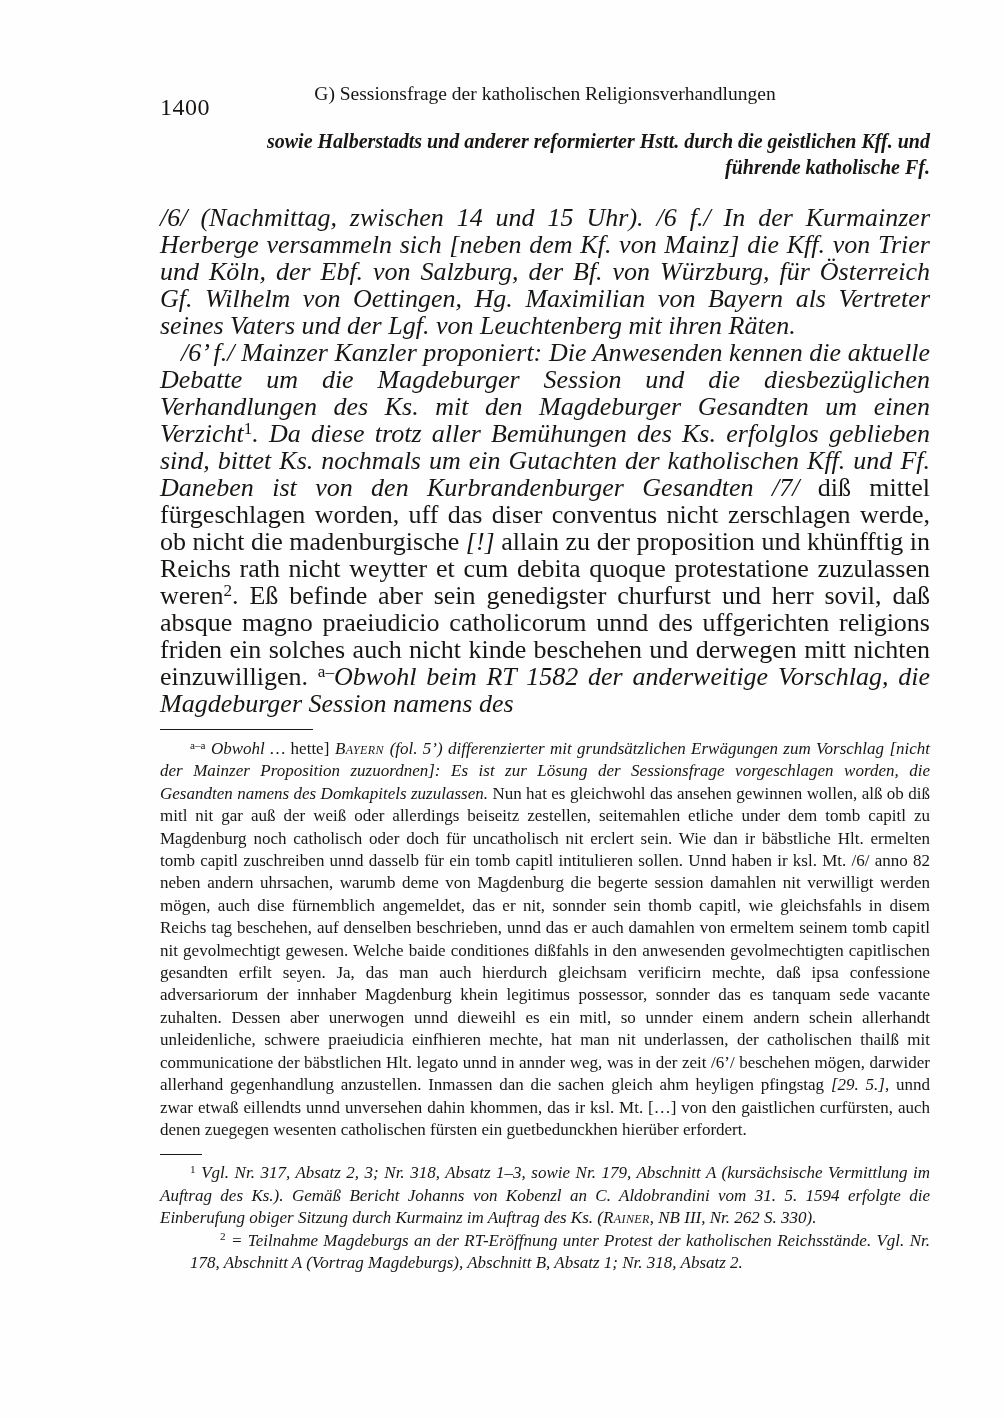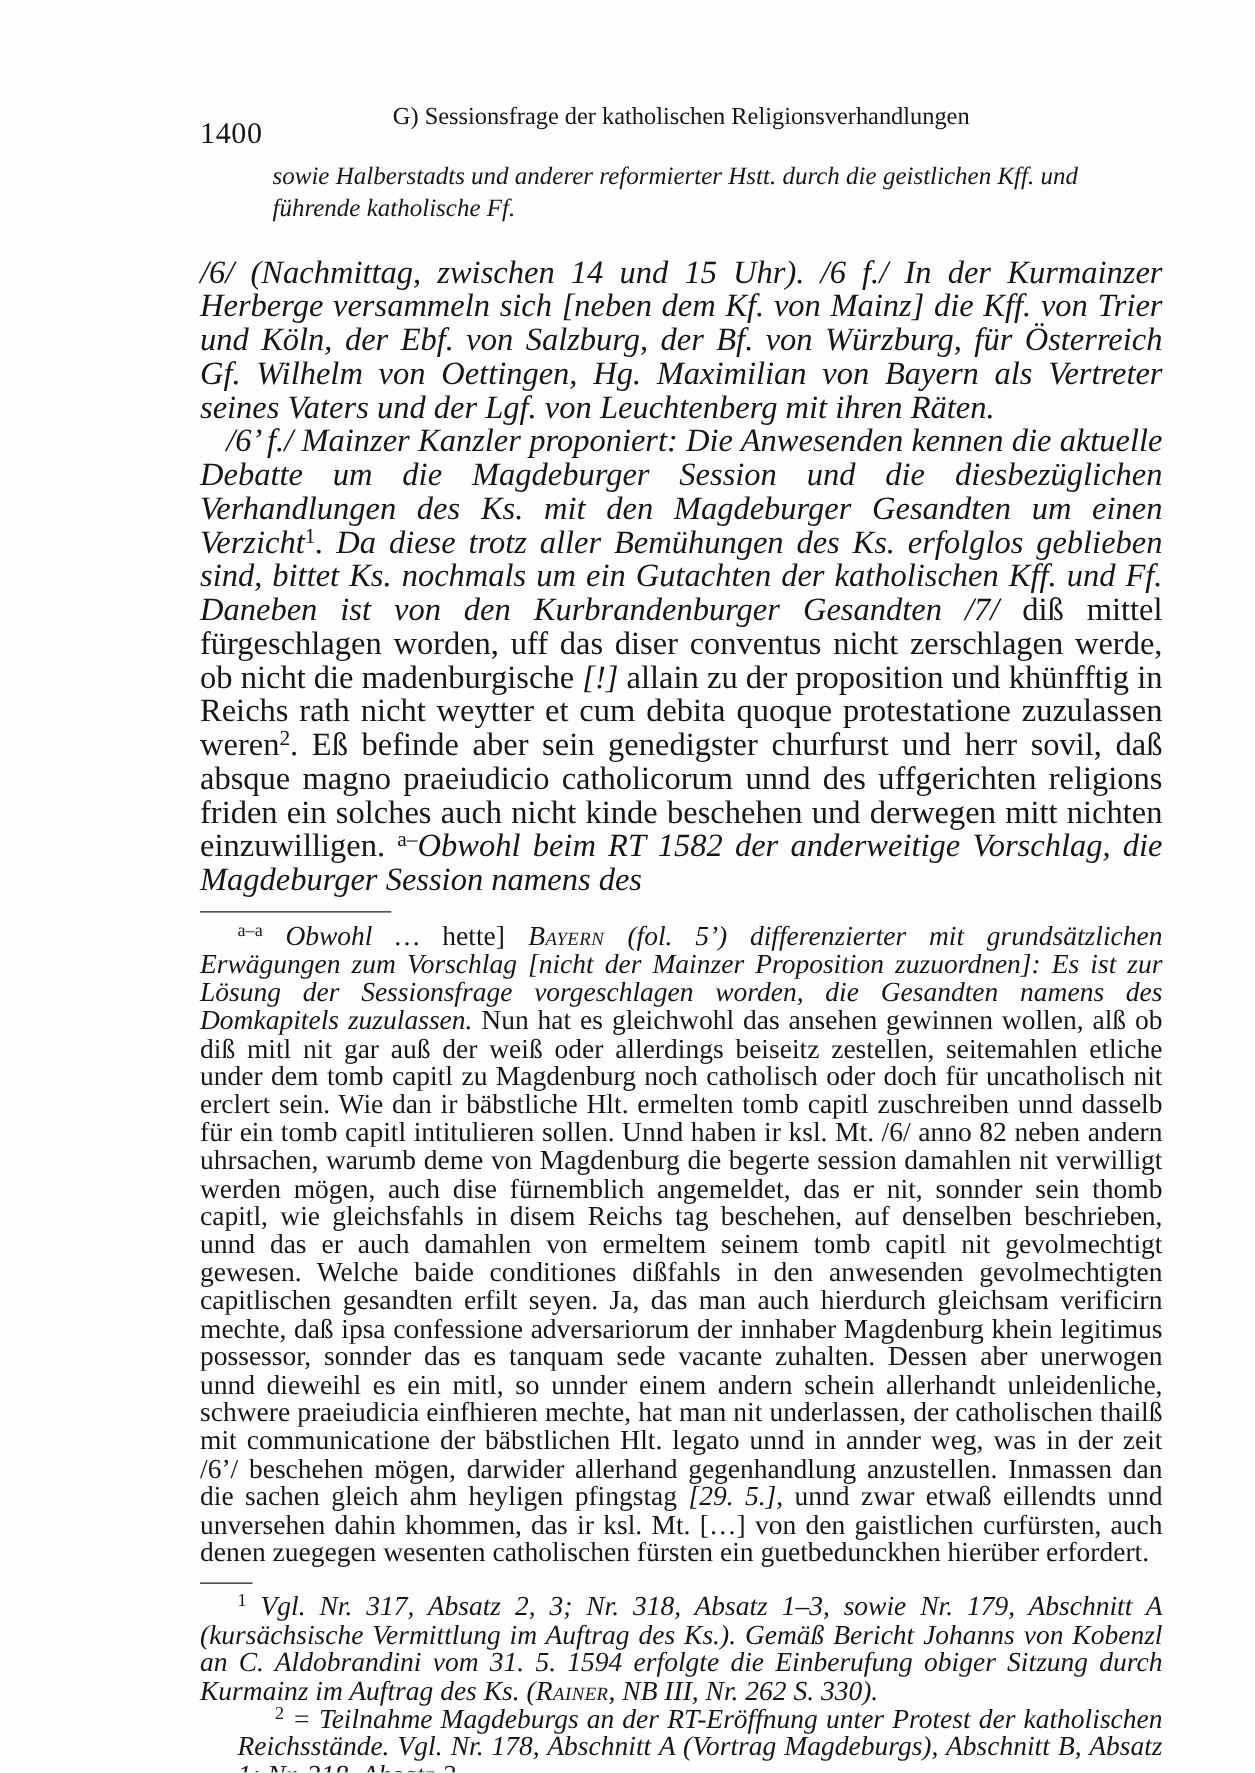--- a/index.html
+++ b/index.html
@@ -16,39 +16,40 @@
   }
   .pagehead { position: relative; height: 28px; margin-bottom: 20px; }
   .pagenum { position: absolute; left: 0; top: 0; font-size: 24px; letter-spacing: 0.5px; margin-top: 14px; }
   .runtitle { position: absolute; left: 0; right: 0; top: 3px; text-align: center; font-size: 19.5px; }
 
   .summary {
     margin: 0 0 24px 58px;
     font-style: italic;
     font-size: 20px;
     line-height: 26px;
-    text-align: left;
+    text-align: right;
+    font-weight: bold;
   }
   .para {
     margin: 0;
     font-size: 26px;
     line-height: 27px;
     text-align: justify;
     hyphens: none;
     font-family: Liberation Serif, serif;
   }
   .p2 { text-indent: 21px; }
 
   .rule { border: 0; border-top: 1.6px solid #1a1a1a; height: 0; }
   .rule-apparatus { width: 153px; margin: 12px 0 8px 0; }
   .rule-footnote  { width: 42px;  margin: 13px 0 7px 0; }
 
   .fn {
     margin: 0;
-    font-size: 22px;
+    font-size: 17px;
     line-height: 22.4px;
     text-align: justify;
     text-indent: 30px;
     hyphens: none;
   }
   .fn + .fn { margin-top: 0; margin-left: 30px; }
 
   
   .r-roman  { font-style: normal; }
   .r-italic { font-style: italic; }

